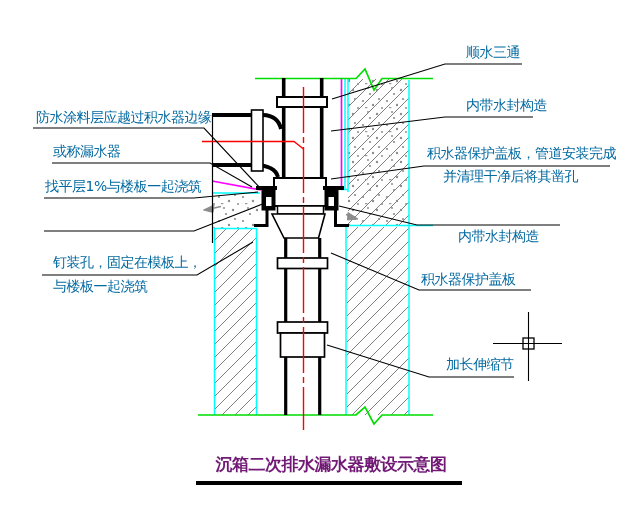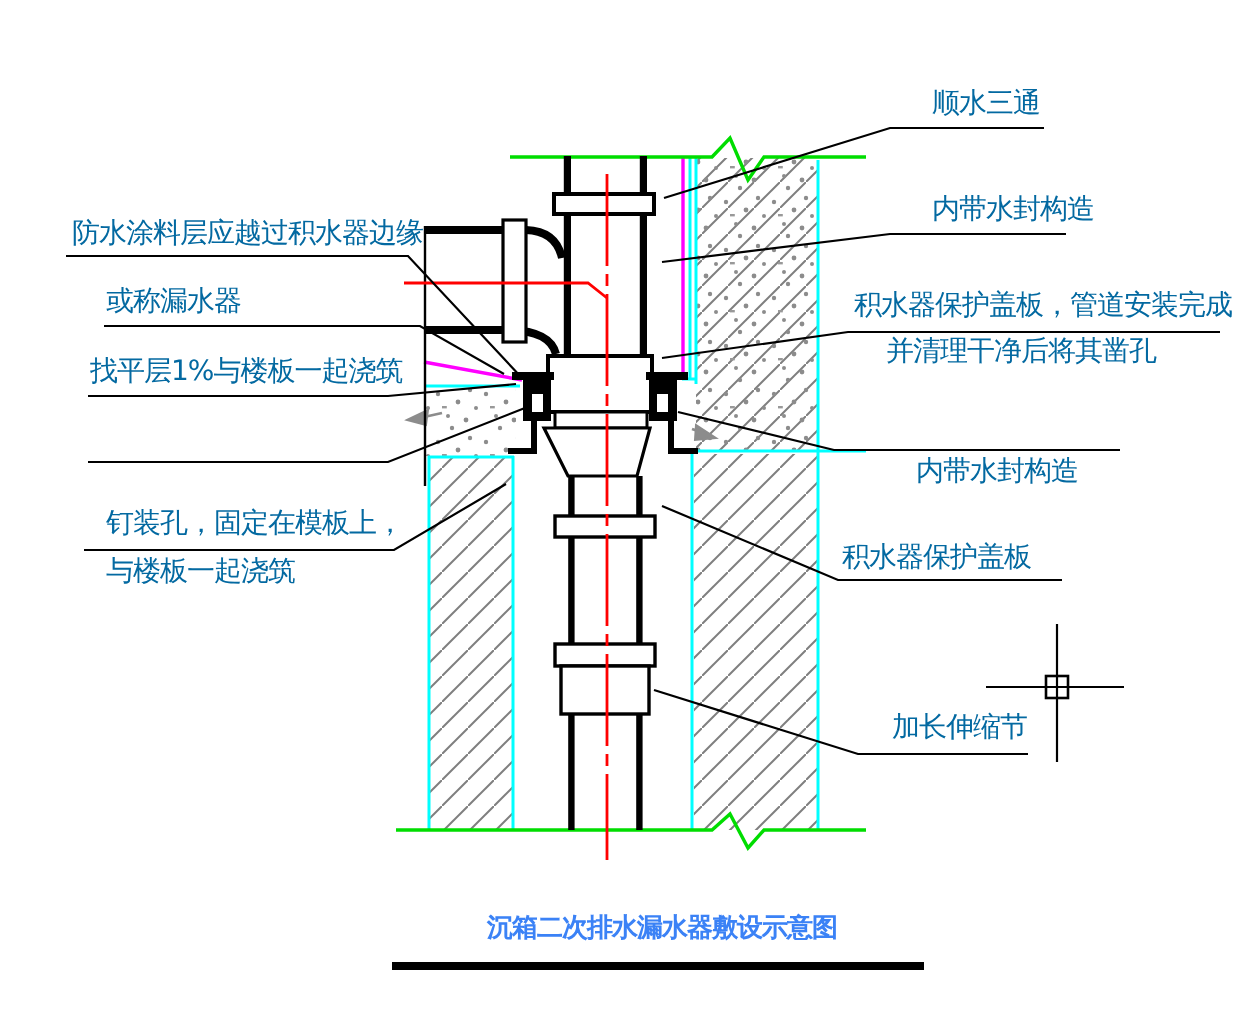--- a/index.html
+++ b/index.html
@@ -19,24 +19,24 @@
     color:#0369a1;
     white-space:nowrap;
   }
   .title-wrap{
     position:absolute;
     left:186px;top:453px;width:290px;
     text-align:center;
   }
   .title-text{
     display:inline-block;
-    font-size:13px;
+    font-size:17px;
     font-weight:bold;
     letter-spacing:-0.5px;
-    color:#3b82f6;
+    color:#701a75;
     white-space:nowrap;
   }
   .title-bar{
     position:absolute;
     left:196px;top:481px;width:266px;height:4px;
     background:#000;
   }
 </style>
 </head>
 <body>

